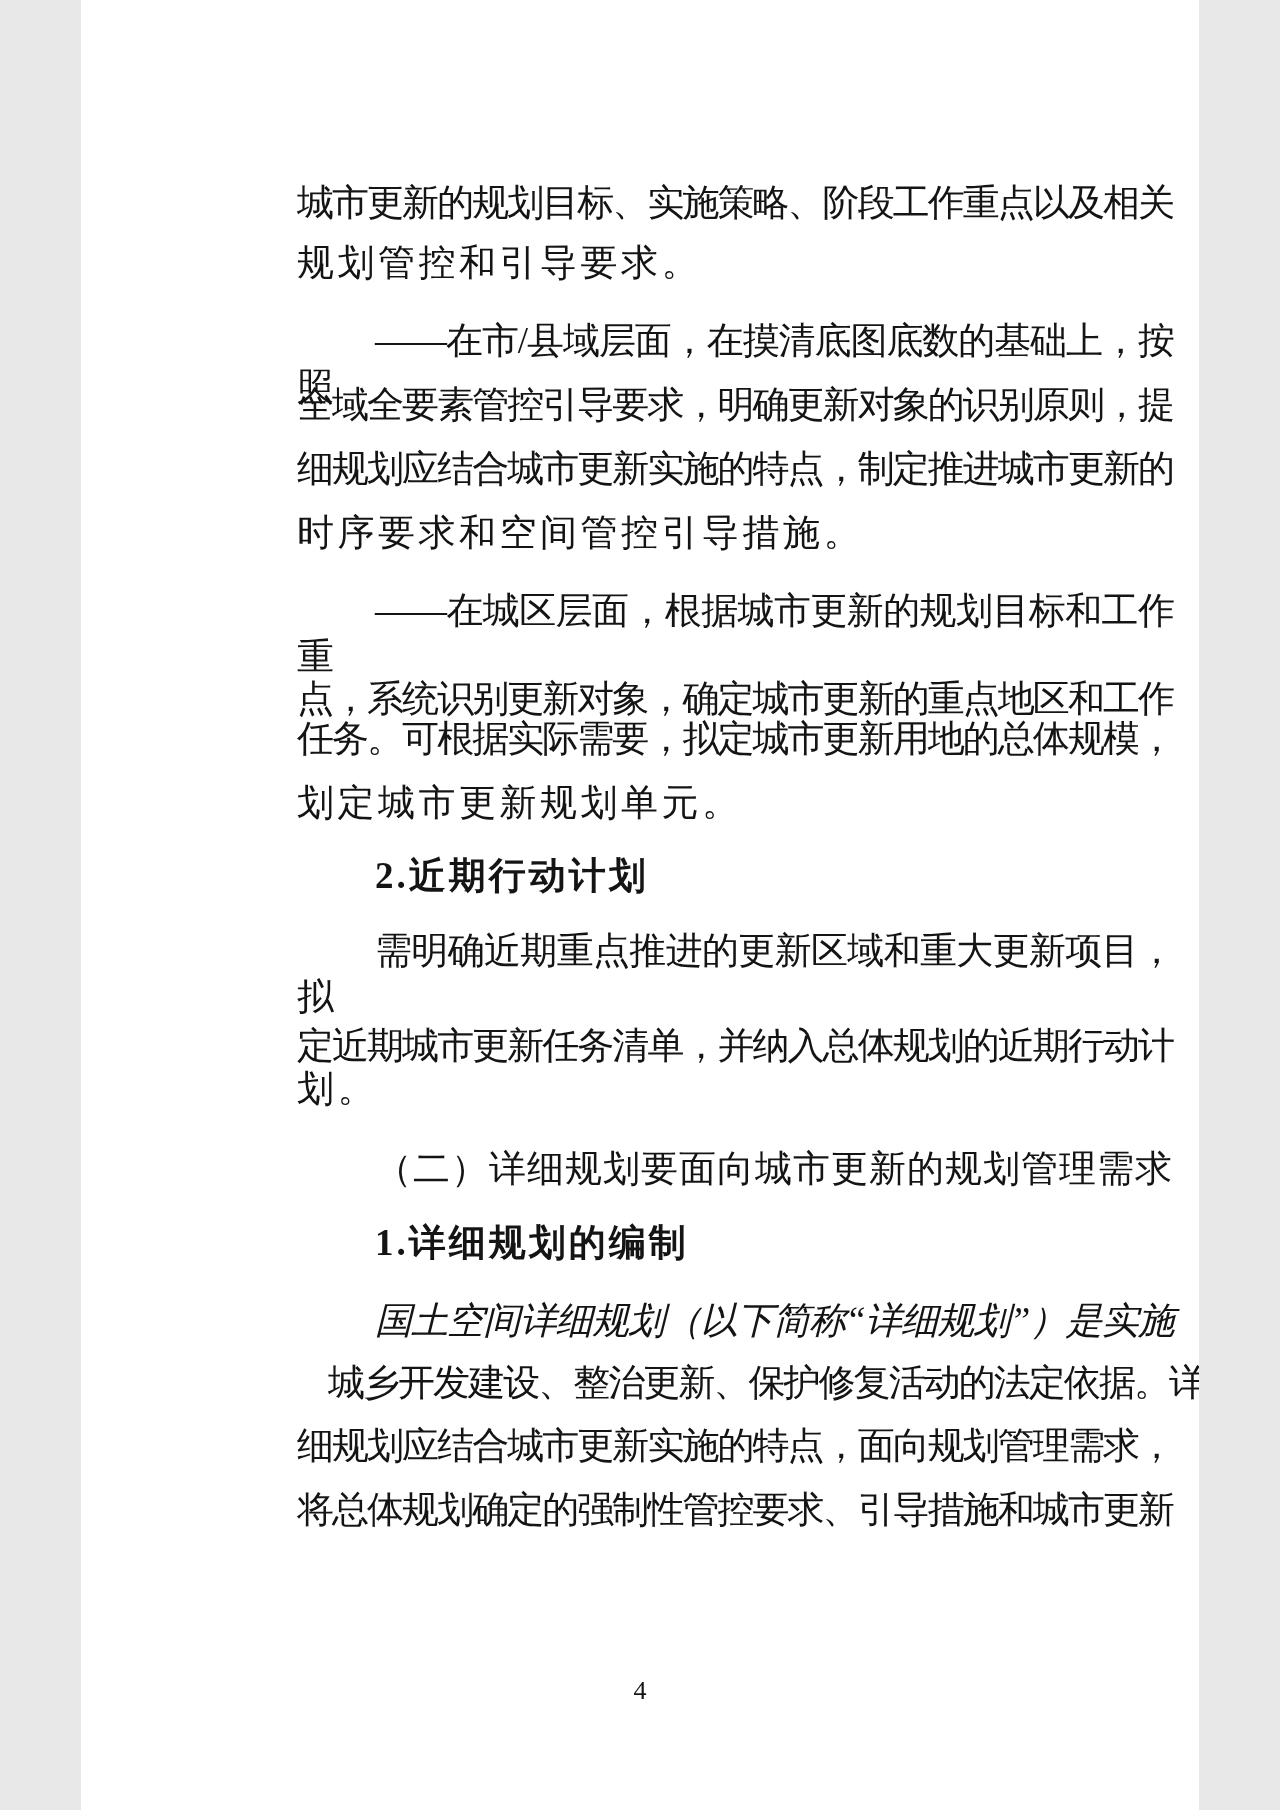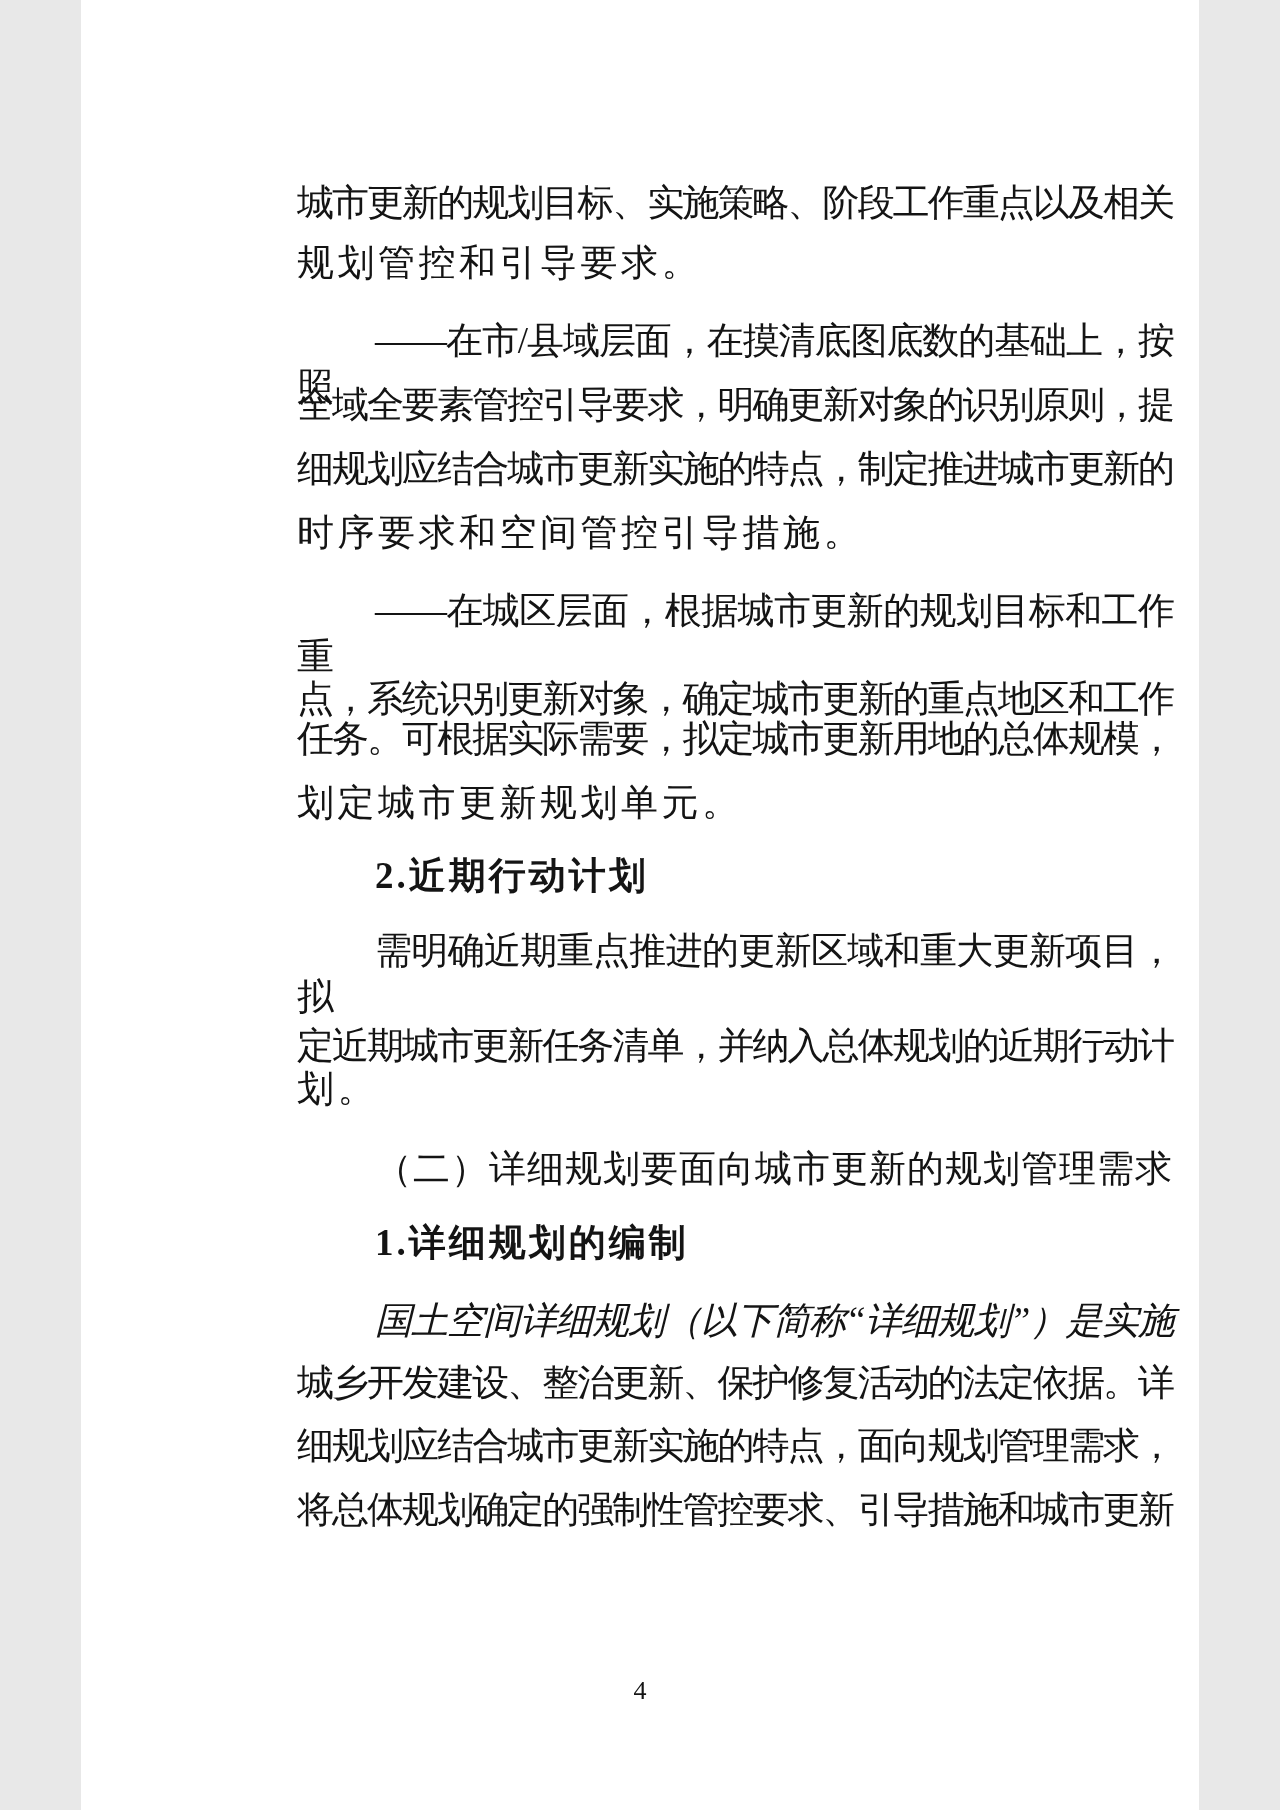--- a/index.html
+++ b/index.html
@@ -71,18 +71,18 @@
       <div class="line justify" style="top: 676px;">点，系统识别更新对象，确定城市更新的重点地区和工作</div>
       <div class="line justify" style="top: 716px;">任务。可根据实际需要，拟定城市更新用地的总体规模，</div>
       <div class="line plain" style="top: 780px;">划定城市更新规划单元。</div>
       <div class="line plain indent heading" style="top: 853px;">2.近期行动计划</div>
       <div class="line justify indent" style="top: 928px;">需明确近期重点推进的更新区域和重大更新项目，拟</div>
       <div class="line justify" style="top: 1023px;">定近期城市更新任务清单，并纳入总体规划的近期行动计</div>
       <div class="line plain" style="top: 1066px;">划。</div>
       <div class="line plain indent section" style="top: 1146px;">（二）详细规划要面向城市更新的规划管理需求</div>
       <div class="line plain indent heading" style="top: 1220px;">1.详细规划的编制</div>
       <div class="line justify indent" style="top: 1298px; font-style: italic;">国土空间详细规划（以下简称“详细规划”）是实施</div>
-      <div class="line justify" style="top: 1360px;">城乡开发建设、整治更新、保护修复活动的法定依据。详</div>
+      <div class="line justify" style="top: 1360px; margin-left: 31px;">城乡开发建设、整治更新、保护修复活动的法定依据。详</div>
       <div class="line justify" style="top: 1423px;">细规划应结合城市更新实施的特点，面向规划管理需求，</div>
       <div class="line justify" style="top: 1487px;">将总体规划确定的强制性管控要求、引导措施和城市更新</div>
     </div>
   <div class="page-number">4</div>
 </div>
 
 </body></html>

